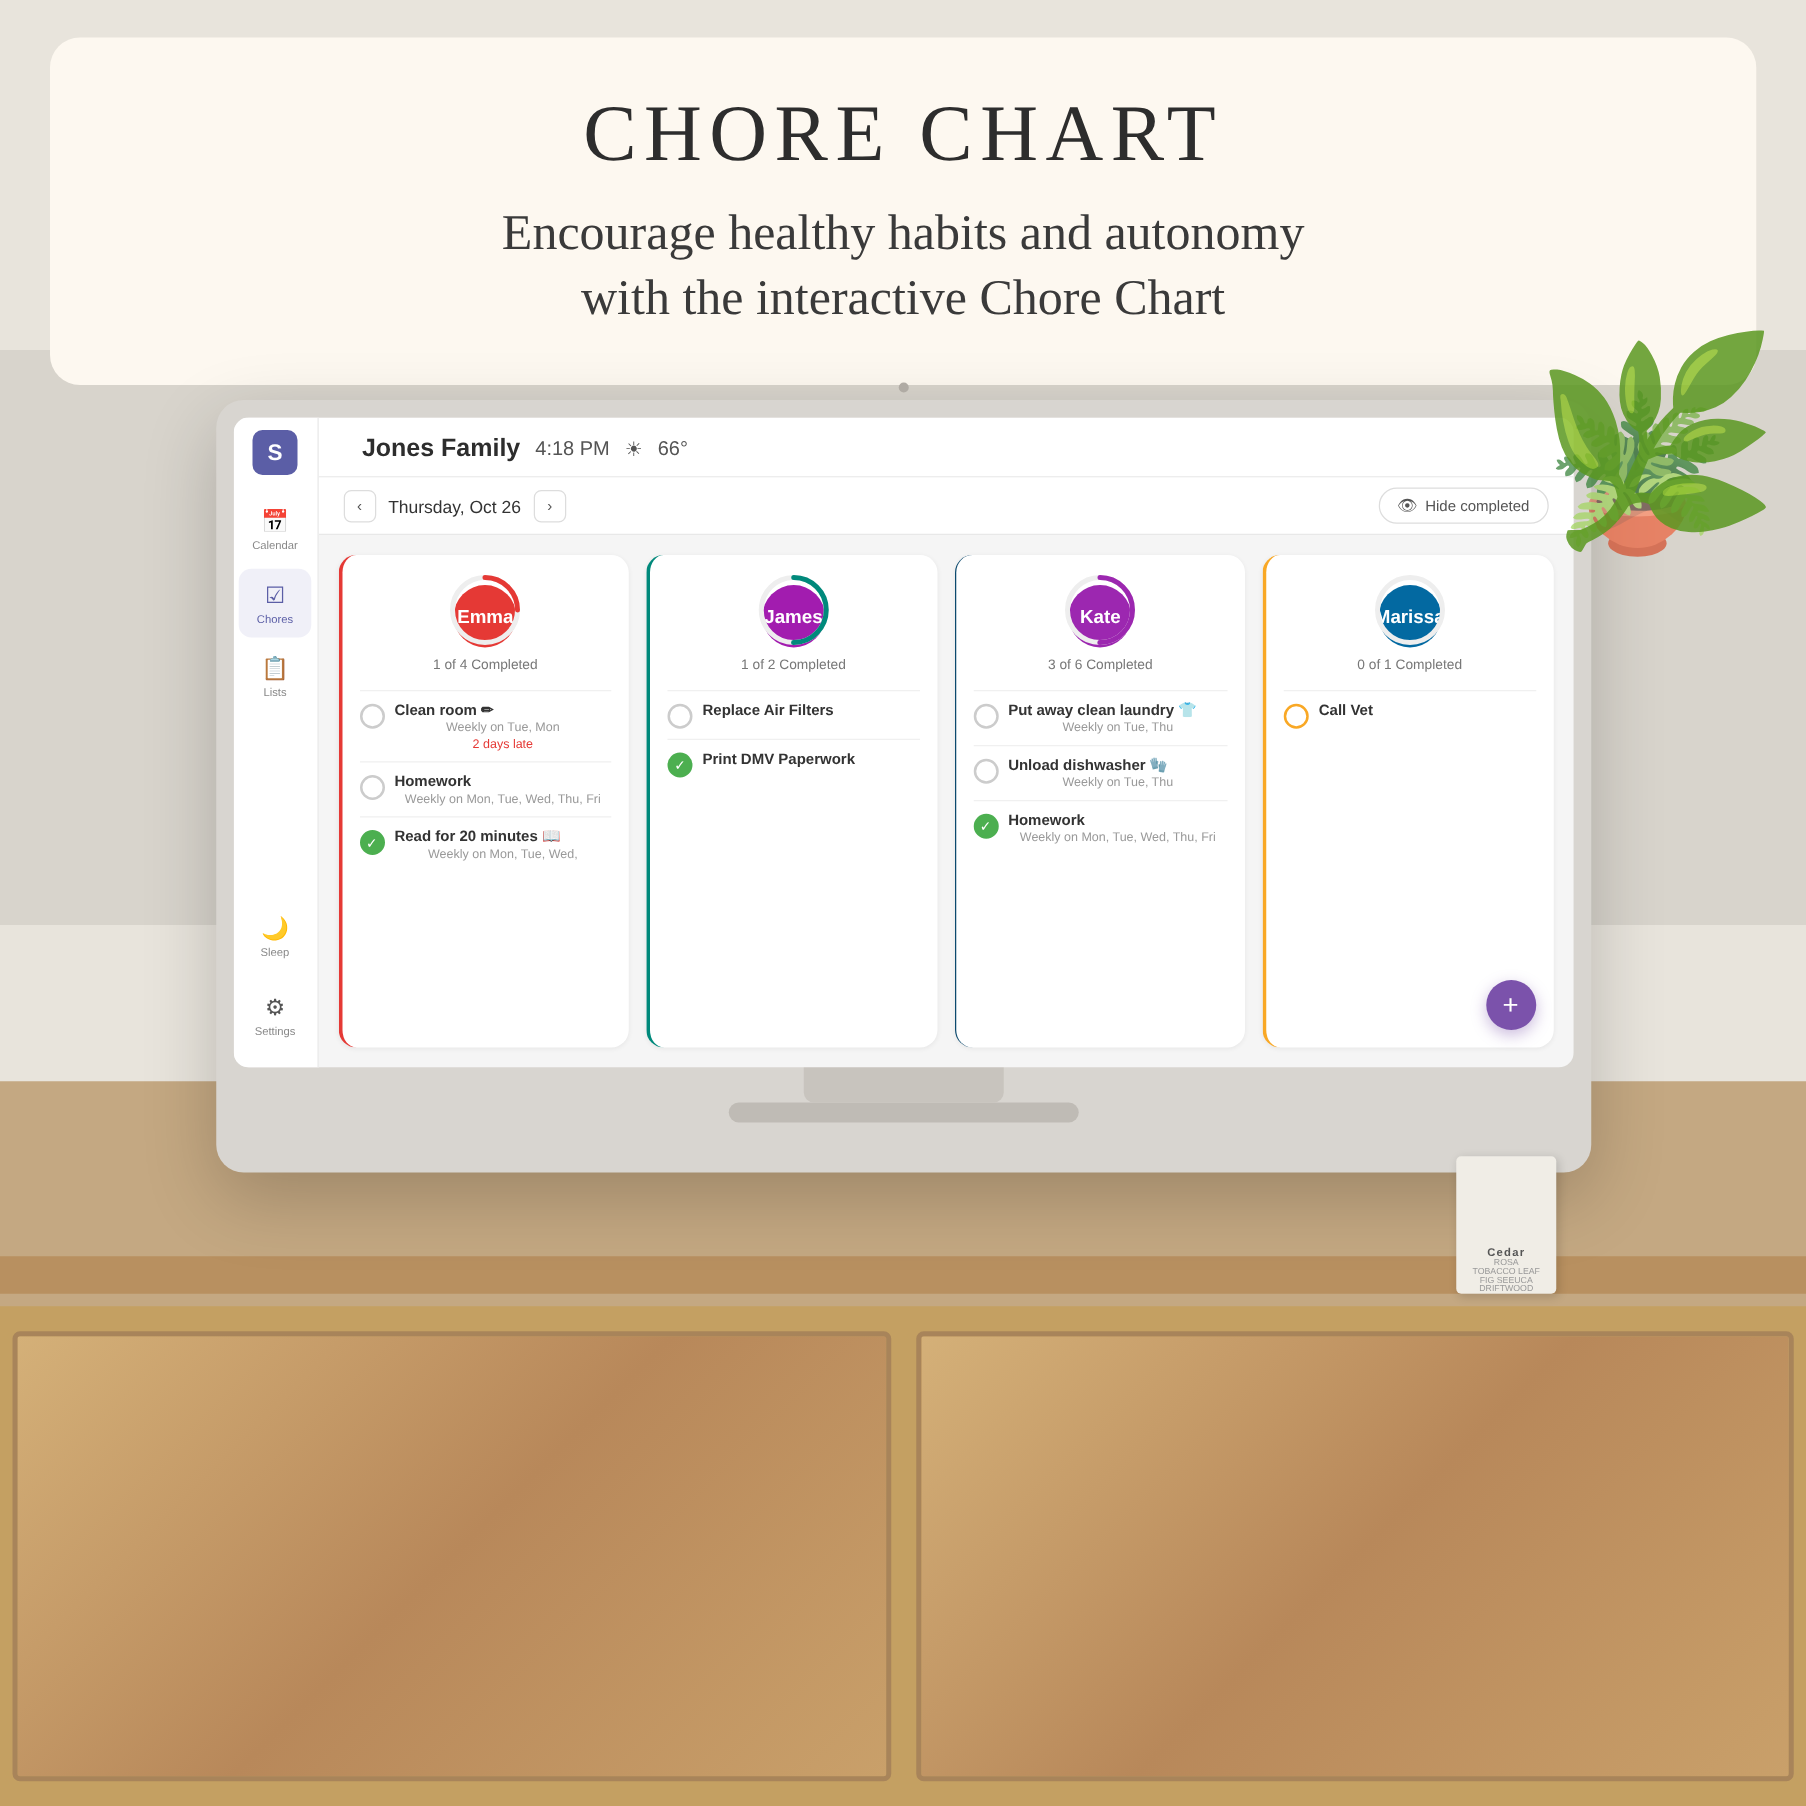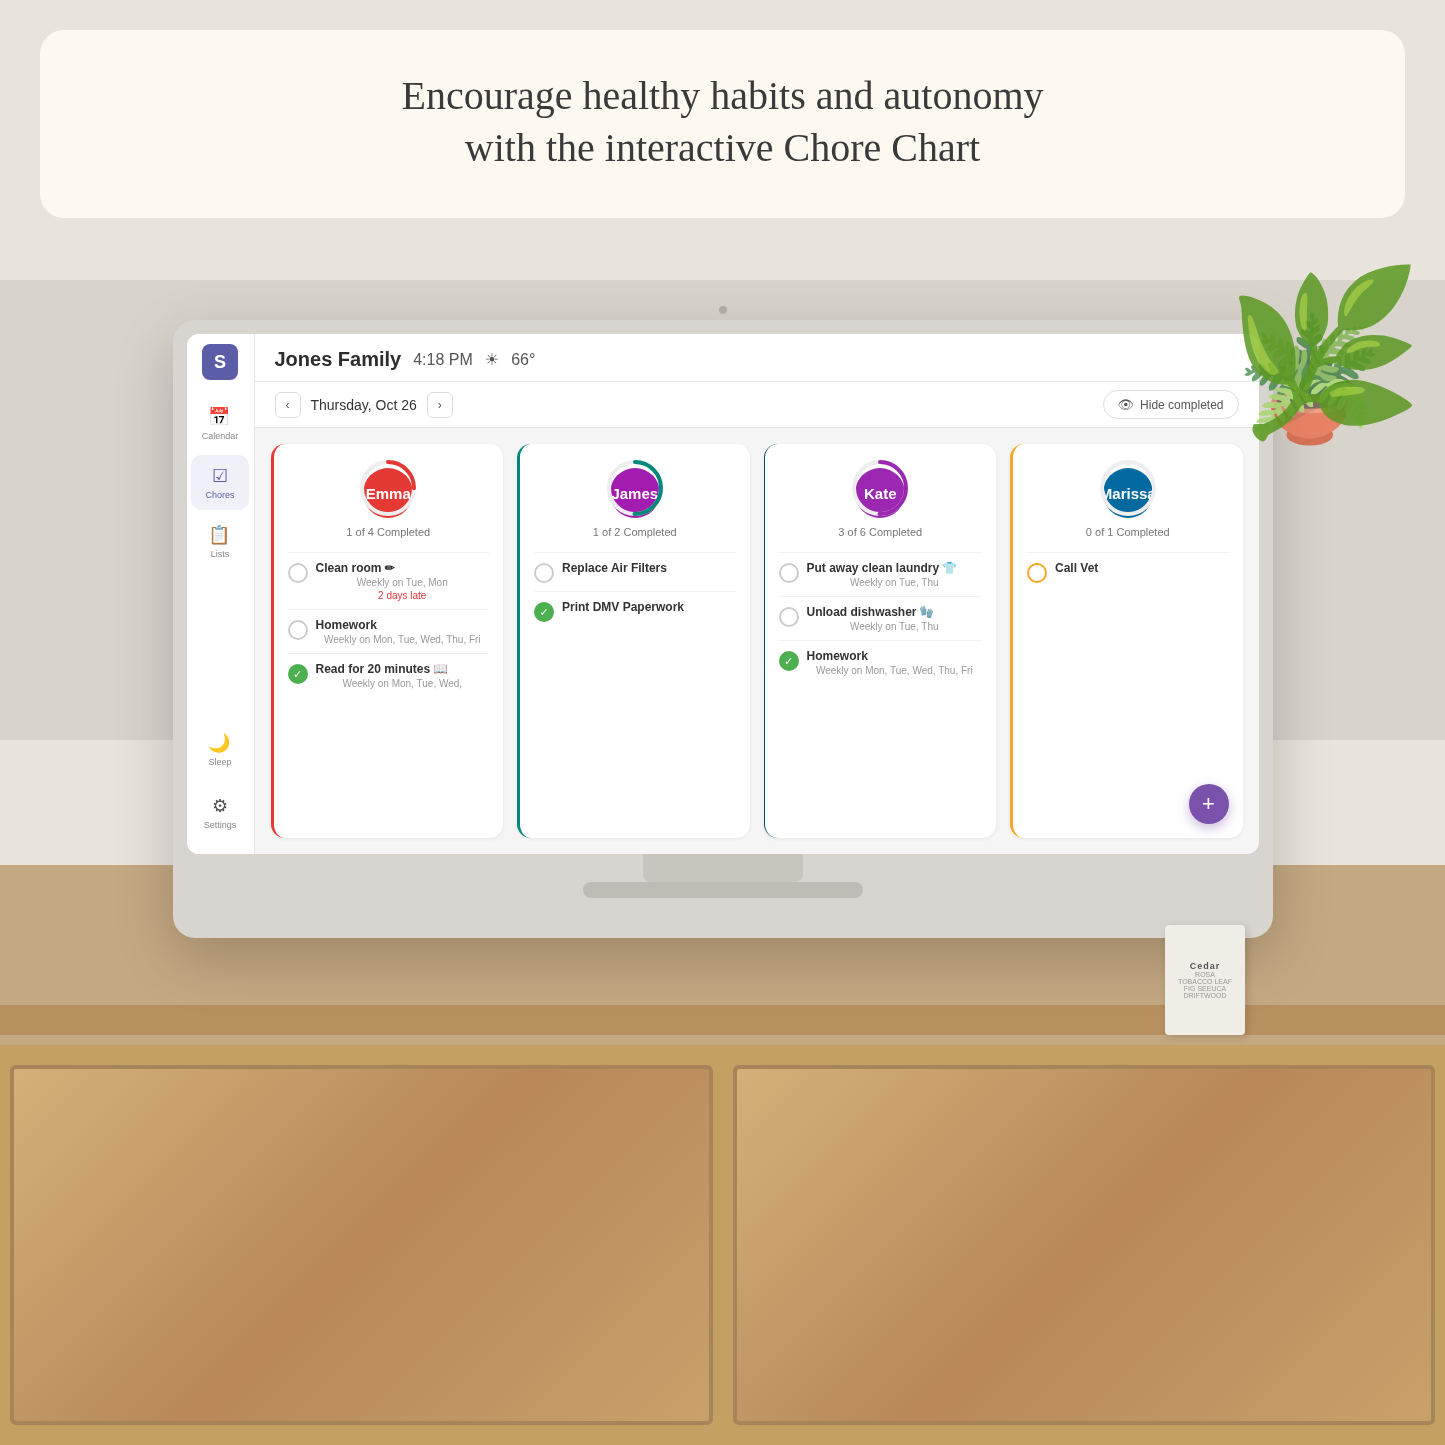--- a/index.html
+++ b/index.html
@@ -154,21 +154,21 @@
     .main-content {
       flex: 1;
       display: flex;
       flex-direction: column;
       overflow: hidden;
     }
 
     
     .app-header {
       background: #ffffff;
-      padding: 14px 20px 10px 20px;
+      padding: 14px 20px 10px 35px;
       border-bottom: 1px solid #e8e8e8;
       display: flex;
       align-items: center;
       justify-content: space-between;
     }
     .header-left {
       display: flex;
       align-items: center;
       gap: 12px;
     }
@@ -418,21 +418,21 @@
       text-align: center;
     }
     .candle-box {
       width: 80px;
       height: 110px;
       background: #f0ede6;
       border-radius: 4px;
       display: flex;
       flex-direction: column;
       align-items: center;
-      justify-content: center;
+      justify-content: flex-end;
       font-size: 8px;
       color: #888;
       font-family: sans-serif;
       box-shadow: 2px 2px 8px rgba(0,0,0,0.15);
       margin-left: 48px;
     }
     .candle-brand { font-size: 9px; font-weight: bold; color: #555; letter-spacing: 1px; }
     .candle-text { font-size: 7px; color: #999; }
 
     
@@ -443,20 +443,21 @@
       right: 0;
       height: 460px;
       background: #d8d4cc;
       z-index: 0;
     }
   </style>
 </head>
 <body>
 
 <div class="top-banner">
+  <h1>CHORE CHART</h1>
   <p>
     <span>Encourage healthy habits and autonomy</span><br>
     <span>with the interactive Chore Chart</span>
   </p>
 </div>
 
 <div class="wall-bg"></div>
 
 <div class="monitor-scene">
   <div class="monitor-frame">

